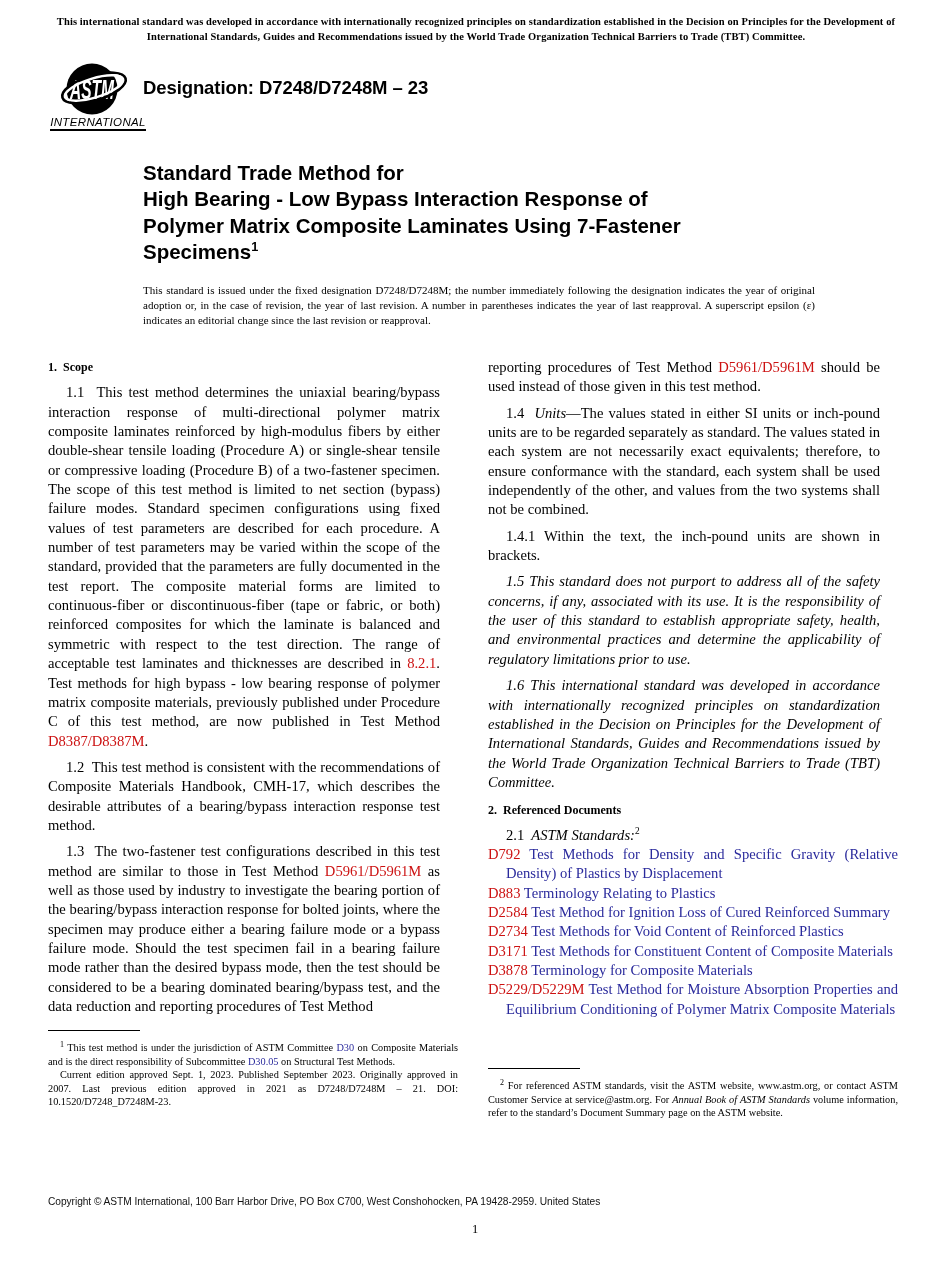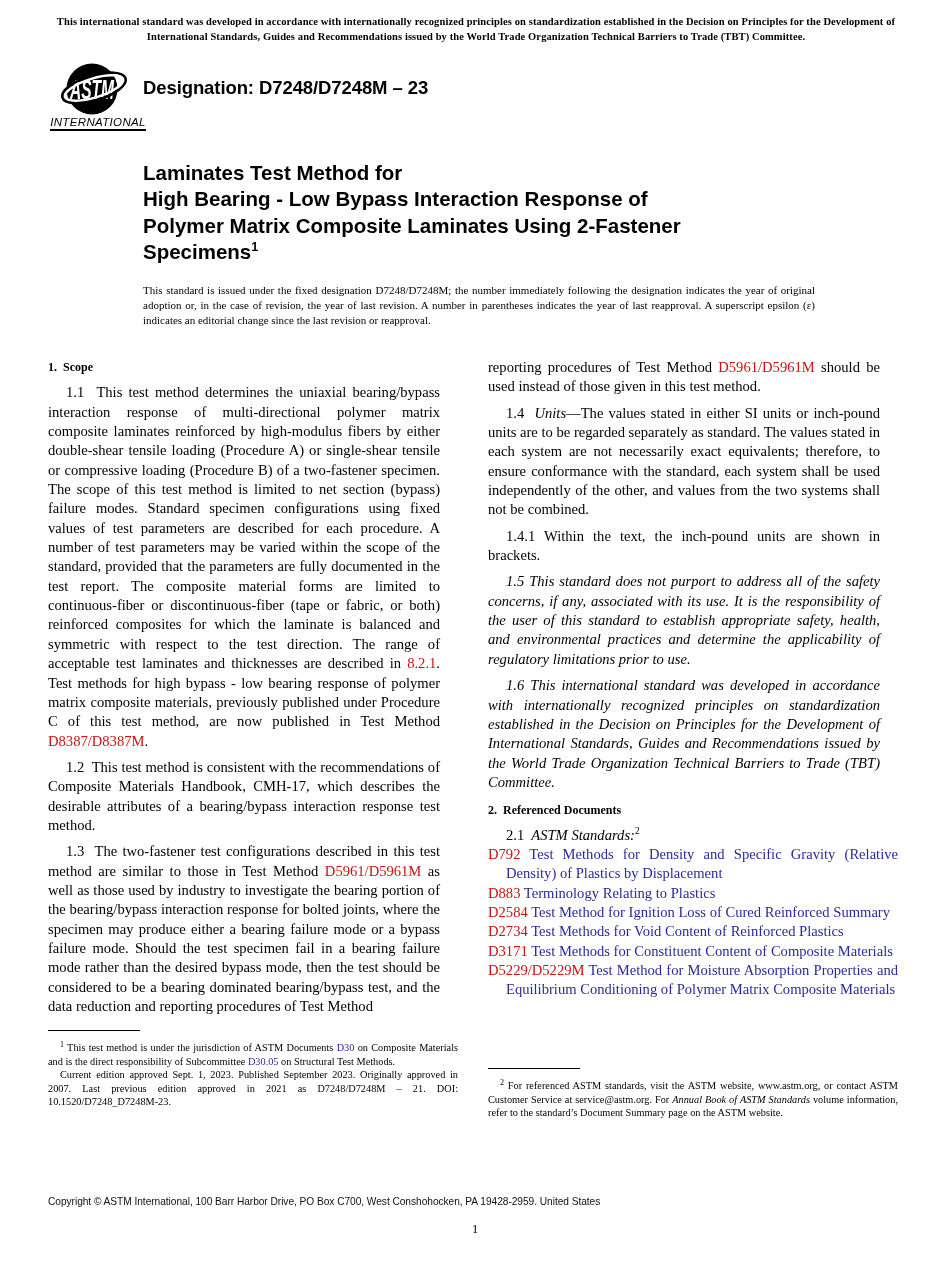--- a/index.html
+++ b/index.html
@@ -239,23 +239,23 @@
           <ellipse cx="44" cy="26" rx="30" ry="9.6" fill="none" stroke="#fff" stroke-width="2.4" transform="rotate(-17 44 26)"></ellipse>
         </g>
       </svg>
     </div>
     <div class="logo-intl">INTERNATIONAL</div>
   </div>
 
   <div class="designation">Designation: D7248/D7248M – 23</div>
 
   <div class="title-block">
-    <div>Laminates Test Method for</div>
+    <div>Standard Trade Method for</div>
     <div>High Bearing - Low Bypass Interaction Response of</div>
-    <div>Polymer Matrix Composite Laminates Using 2-Fastener</div>
+    <div>Polymer Matrix Composite Laminates Using 7-Fastener</div>
     <div><span>Specimens</span><sup>1</sup></div>
   </div>
 
   <div class="issue-note">This standard is issued under the fixed designation D7248/D7248M; the number immediately following the designation indicates the year of original adoption or, in the case of revision, the year of last revision. A number in parentheses indicates the year of last reapproval. A superscript epsilon (ε) indicates an editorial change since the last revision or reapproval.</div>
 
   <div class="col col-left">
 
     <h2 class="sec-head">
       <span class="num">1.</span><span>Scope</span>
     </h2>
@@ -285,30 +285,31 @@
     </h2>
 
     <p class="ref-head"><span style="font-style:normal">2.1</span>&nbsp; <span>ASTM Standards:</span><sup>2</sup></p>
 
     <ul class="ref-list">
       <li><a class="desig" href="#" style="text-decoration:none">D792</a> <a class="rtitle" href="#" style="text-decoration:none">Test Methods for Density and Specific Gravity (Relative Density) of Plastics by Displacement</a></li>
       <li><a class="desig" href="#" style="text-decoration:none">D883</a> <a class="rtitle" href="#" style="text-decoration:none">Terminology Relating to Plastics</a></li>
       <li><a class="desig" href="#" style="text-decoration:none">D2584</a> <a class="rtitle" href="#" style="text-decoration:none">Test Method for Ignition Loss of Cured Reinforced Summary</a></li>
       <li><a class="desig" href="#" style="text-decoration:none">D2734</a> <a class="rtitle" href="#" style="text-decoration:none">Test Methods for Void Content of Reinforced Plastics</a></li>
       <li><a class="desig" href="#" style="text-decoration:none">D3171</a> <a class="rtitle" href="#" style="text-decoration:none">Test Methods for Constituent Content of Composite Materials</a></li>
+      <li><a class="desig" href="#" style="text-decoration:none">D3878</a> <a class="rtitle" href="#" style="text-decoration:none">Terminology for Composite Materials</a></li>
       <li><a class="desig" href="#" style="text-decoration:none">D5229/D5229M</a> <a class="rtitle" href="#" style="text-decoration:none">Test Method for Moisture Absorption Properties and Equilibrium Conditioning of Polymer Matrix Composite Materials</a></li>
     </ul>
 
   </div>
 
   <div class="fn-rule fn-rule-left"></div>
   <div class="fn-rule fn-rule-right"></div>
 
   <div class="footnotes fn-left">
-    <p><sup>1</sup> <span>This test method is under the jurisdiction of ASTM Documents </span><a class="lnk-blue" href="#" style="text-decoration:none">D30</a><span> on Composite Materials and is the direct responsibility of Subcommittee </span><a class="lnk-blue" href="#" style="text-decoration:none">D30.05</a><span> on Structural Test Methods.</span></p>
+    <p><sup>1</sup> <span>This test method is under the jurisdiction of ASTM Committee </span><a class="lnk-blue" href="#" style="text-decoration:none">D30</a><span> on Composite Materials and is the direct responsibility of Subcommittee </span><a class="lnk-blue" href="#" style="text-decoration:none">D30.05</a><span> on Structural Test Methods.</span></p>
     <p>Current edition approved Sept. 1, 2023. Published September 2023. Originally approved in 2007. Last previous edition approved in 2021 as D7248/D7248M – 21. DOI: 10.1520/D7248_D7248M-23.</p>
   </div>
 
   <div class="footnotes fn-right">
     <p><sup>2</sup> <span>For referenced ASTM standards, visit the ASTM website, www.astm.org, or contact ASTM Customer Service at service@astm.org. For </span><span class="fn-ital">Annual Book of ASTM Standards</span><span> volume information, refer to the standard’s Document Summary page on the ASTM website.</span></p>
   </div>
 
   <div class="copyright">Copyright © ASTM International, 100 Barr Harbor Drive, PO Box C700, West Conshohocken, PA 19428-2959. United States</div>
   <div class="page-number">1</div>
 

